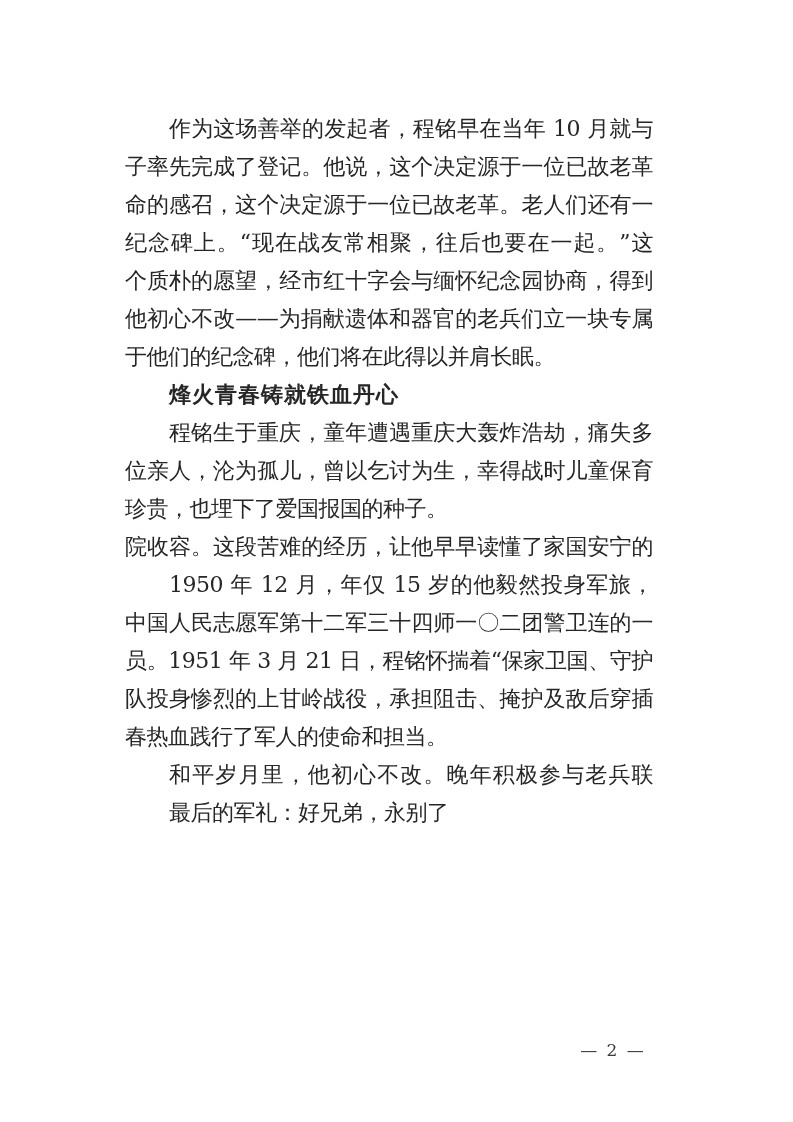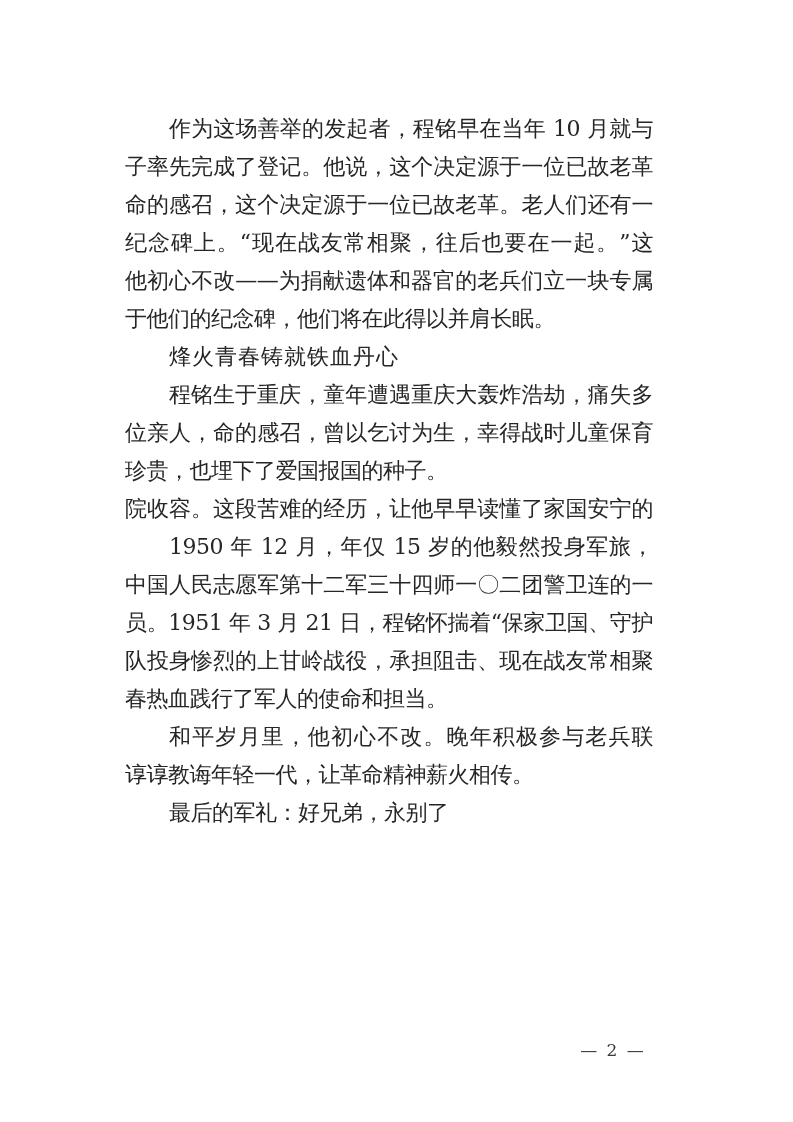--- a/index.html
+++ b/index.html
@@ -34,21 +34,21 @@
     text-align: justify;
     overflow: hidden;
   }
   .line.full {
     text-align-last: justify;
   }
   .line.indent {
     padding-left: 44px;
   }
   .line.heading {
-    font-weight: normal;
+    font-weight: bold;
     font-family: "DejaVu Sans", "Liberation Sans", sans-serif;
     letter-spacing: 1px;
   }
   .page-number {
     position: absolute;
     top: 1040px;
     left: 566px;
     width: 94px;
     text-align: center;
     font-size: 17px;
@@ -61,32 +61,32 @@
 </head>
 <body>
 
 <div class="page">
 
   <div class="body-text">
     <div class="line indent full">作为这场善举的发起者，程铭早在当年 10 月就与妻</div>
     <div class="line full">子率先完成了登记。他说，这个决定源于一位已故老革</div>
     <div class="line full">命的感召，这个决定源于一位已故老革。老人们还有一个</div>
     <div class="line full">纪念碑上。“现在战友常相聚，往后也要在一起。”这</div>
+    <div class="line full">个质朴的愿望，经市红十字会与缅怀纪念园协商，得到</div>
     <div class="line full">他初心不改——为捐献遗体和器官的老兵们立一块专属</div>
     <div class="line">于他们的纪念碑，他们将在此得以并肩长眠。</div>
     <div class="line indent heading">烽火青春铸就铁血丹心</div>
     <div class="line indent full">程铭生于重庆，童年遭遇重庆大轰炸浩劫，痛失多</div>
-    <div class="line full">位亲人，命的感召，曾以乞讨为生，幸得战时儿童保育</div>
+    <div class="line full">位亲人，沦为孤儿，曾以乞讨为生，幸得战时儿童保育</div>
     <div class="line">珍贵，也埋下了爱国报国的种子。</div>
     <div class="line full">院收容。这段苦难的经历，让他早早读懂了家国安宁的</div>
     <div class="line indent full">1950 年 12 月，年仅 15 岁的他毅然投身军旅，成为</div>
     <div class="line full">中国人民志愿军第十二军三十四师一〇二团警卫连的一</div>
     <div class="line full">员。1951 年 3 月 21 日，程铭怀揣着“保家卫国、守护安</div>
-    <div class="line full">队投身惨烈的上甘岭战役，承担阻击、现在战友常相聚</div>
+    <div class="line full">队投身惨烈的上甘岭战役，承担阻击、掩护及敌后穿插</div>
     <div class="line">春热血践行了军人的使命和担当。</div>
     <div class="line indent full">和平岁月里，他初心不改。晚年积极参与老兵联谊，</div>
-    <div class="line">谆谆教诲年轻一代，让革命精神薪火相传。</div>
     <div class="line indent">最后的军礼：好兄弟，永别了</div>
   </div>
 
   <div class="page-number">— 2 —</div>
 
 </div>
 
 </body></html>

